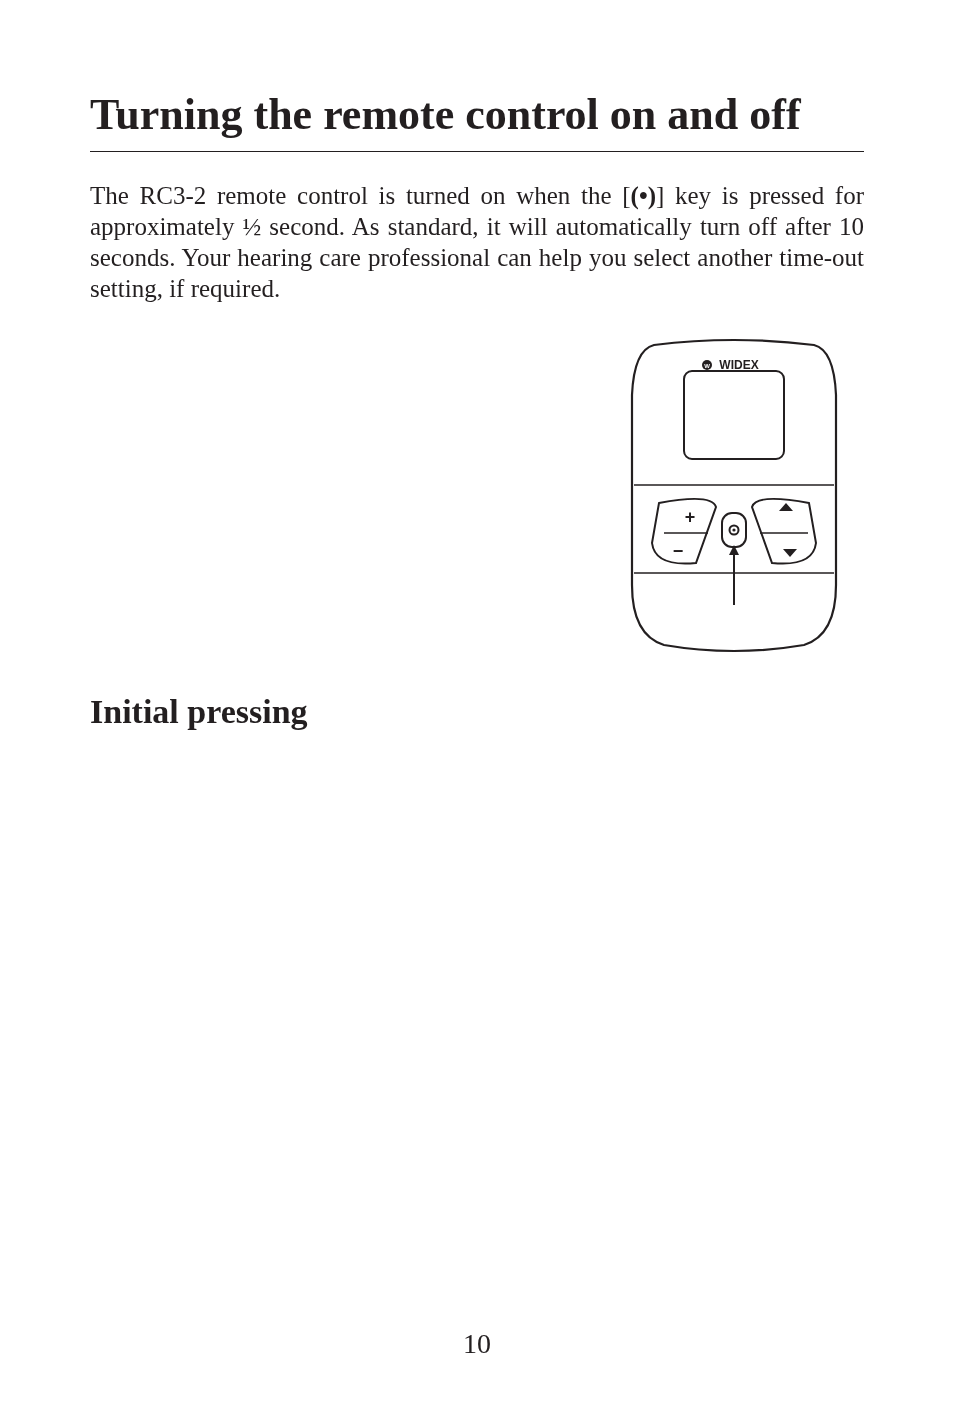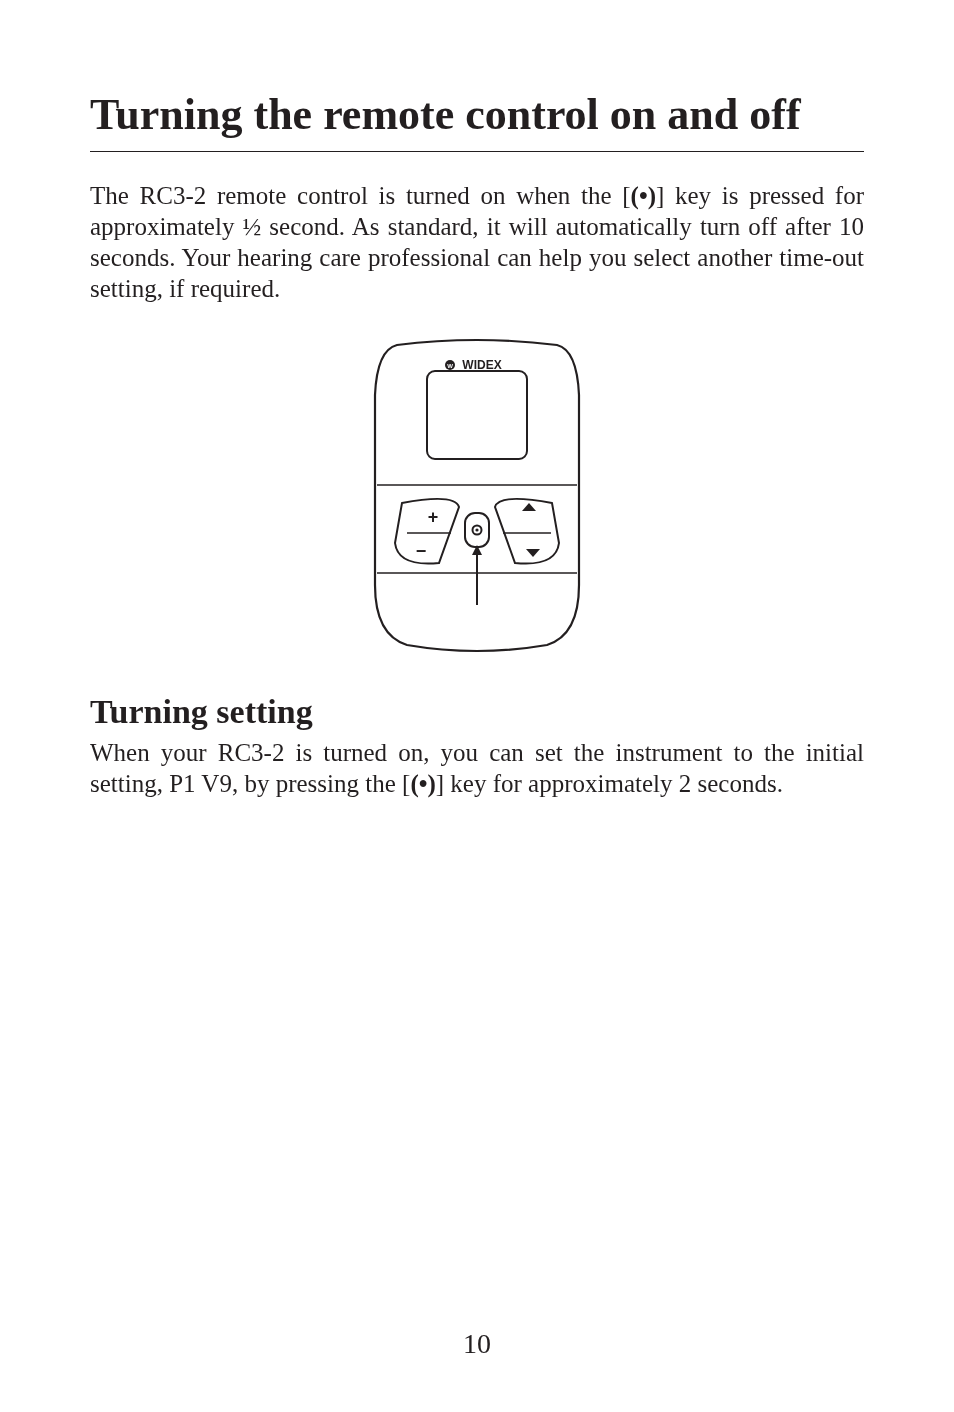--- a/index.html
+++ b/index.html
@@ -34,21 +34,21 @@
     margin: 10px 0 28px 0;
   }
   p.body {
     font-size: 25px;
     line-height: 1.25;
     margin: 0 0 24px 0;
     text-align: justify;
   }
   .figure {
     width: 100%;
-    text-align: center;
+    text-align: right;
     margin: 30px 0 34px 0;
   }
   .figure svg {
     display: inline-block;
   }
   h2.subhead {
     font-weight: 700;
     font-size: 34px;
     margin: 0 0 6px 0;
     text-align: left;
@@ -129,21 +129,18 @@
         <polygon points="179,214 193,214 186,222" fill="#231f20"></polygon>
       </g>
 
       <g>
         <line x1="130" y1="270" x2="130" y2="216" stroke="#231f20" stroke-width="2"></line>
         <polygon points="130,210 125,220 135,220" fill="#231f20"></polygon>
       </g>
     </svg>
   </div>
 
-  <h2 class="subhead">Turning setting</h2>
+  <h2 class="subhead">Initial pressing</h2>
 
-  <p class="body">
-    <span>When your RC3-2 is turned on, you can set the instrument to the initial setting, P1 V9, by pressing the [</span><span class="dotkey">(•)</span><span>] key for approximately 2 seconds.</span>
-  </p>
 
   <div class="pagenum">10</div>
 
 </div>
 
 </body></html>

